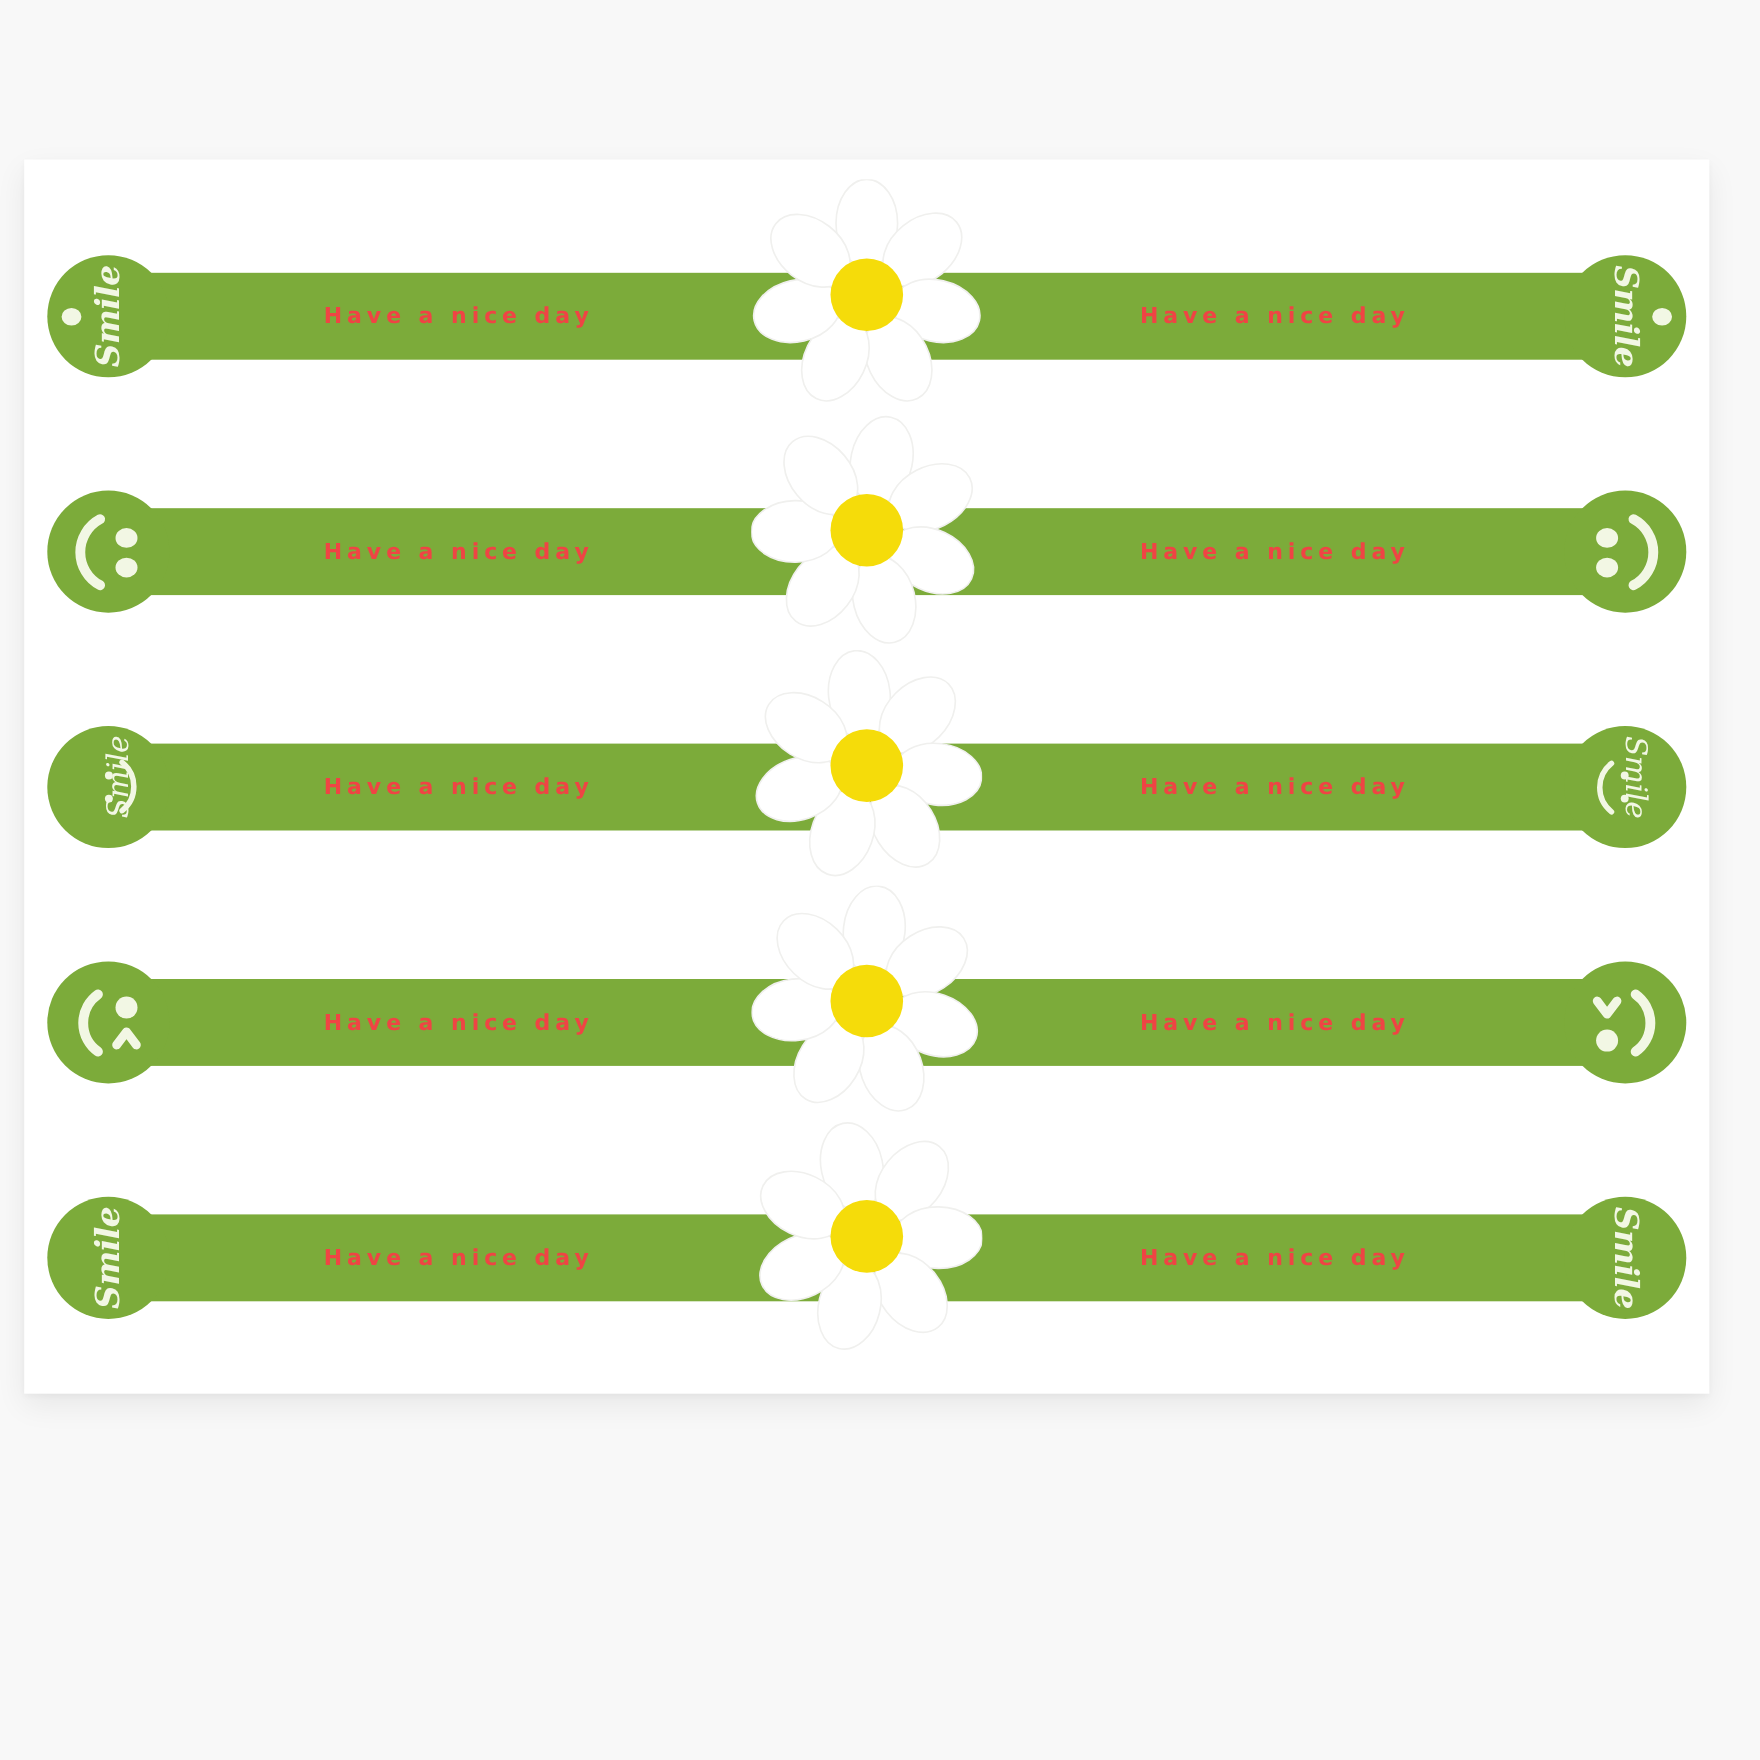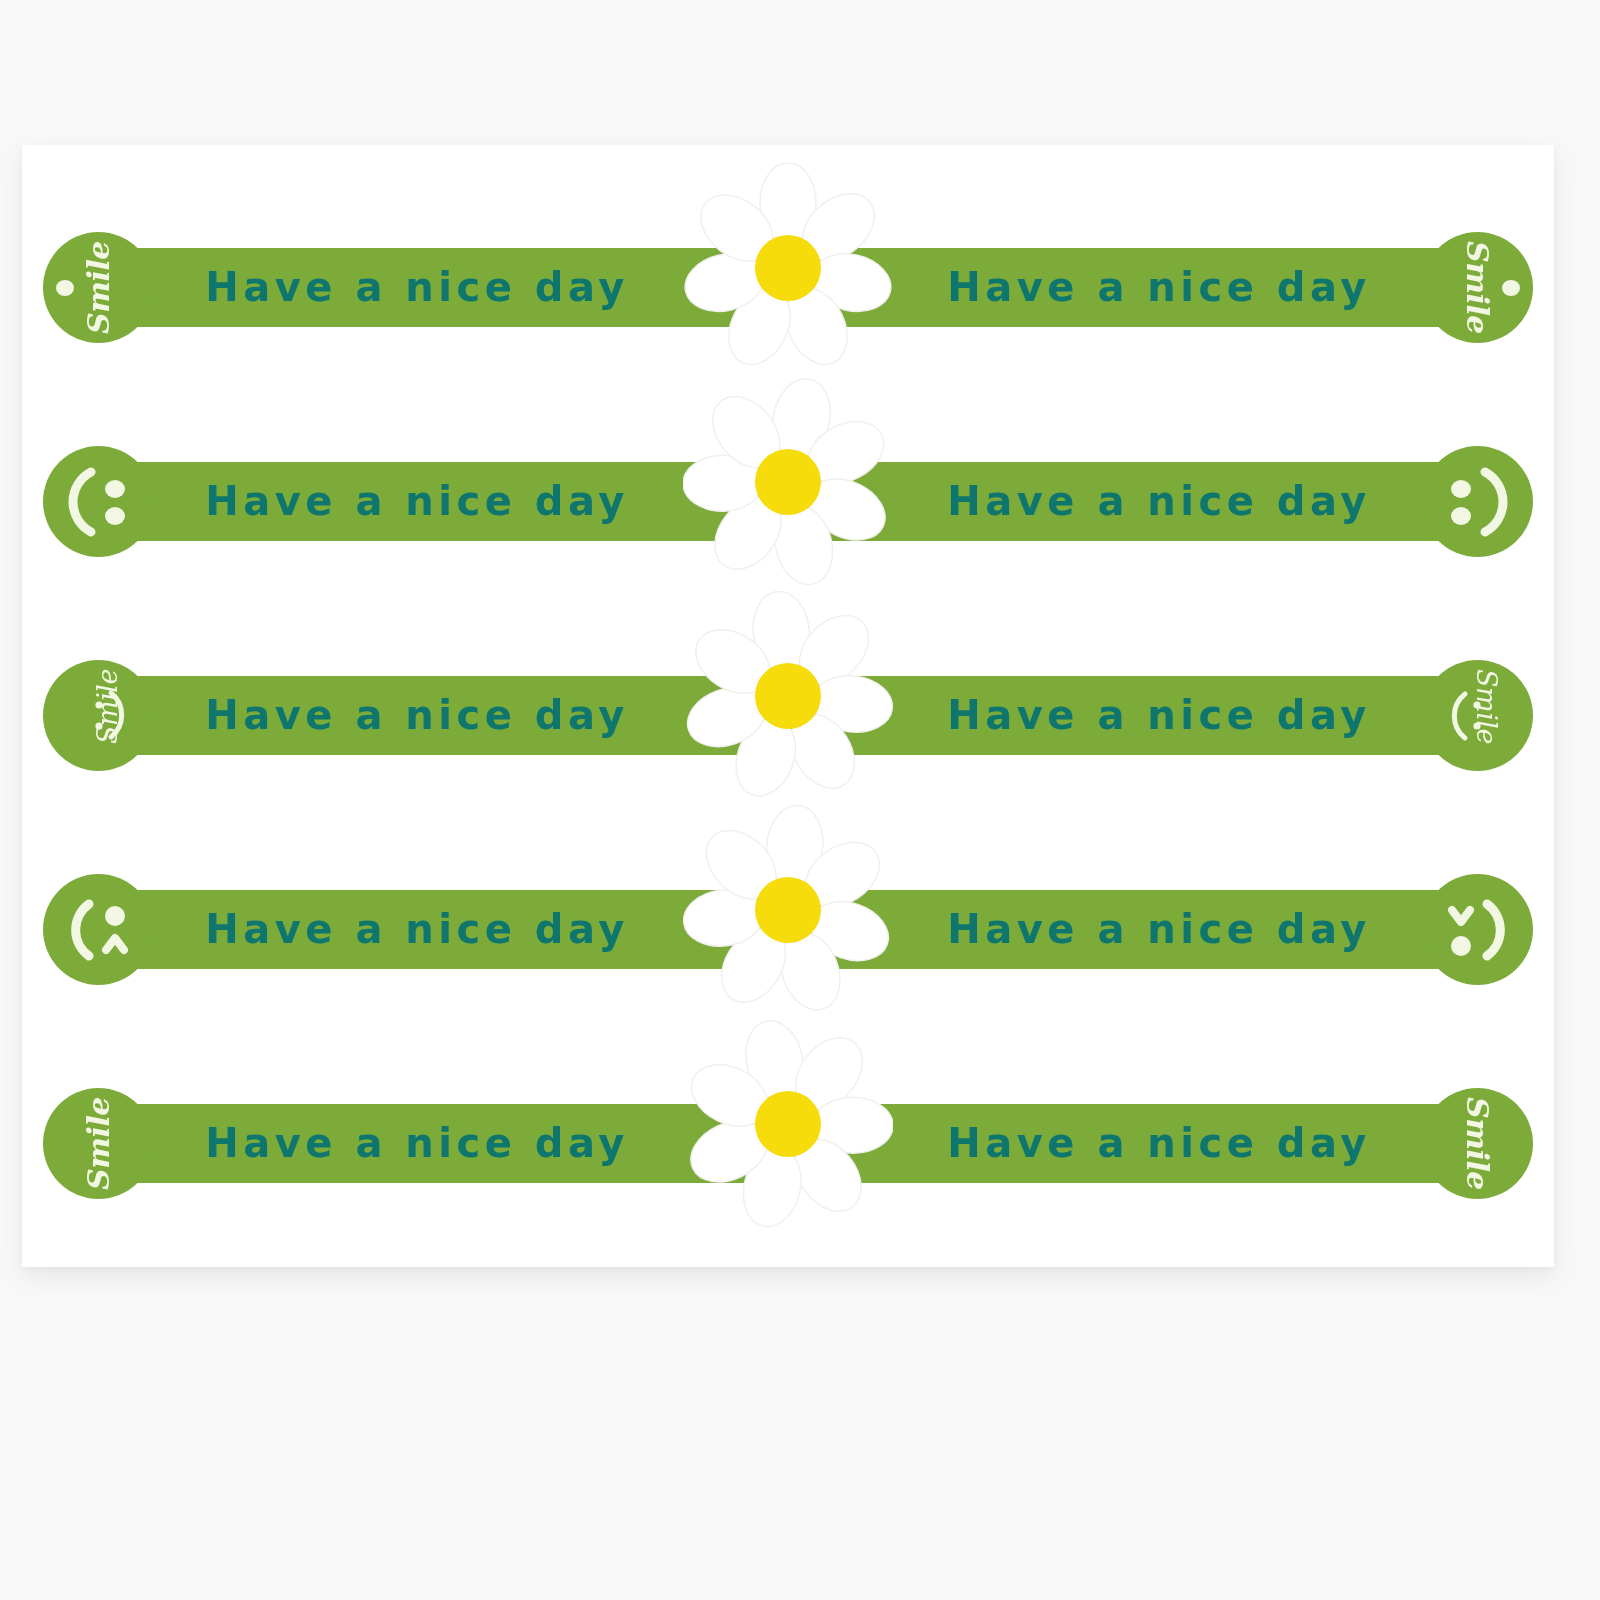--- a/index.html
+++ b/index.html
@@ -77,24 +77,24 @@
   }
   .cap.left  { left: 21px; }
   .cap.right { right: 21px; }
 
   
   .phrase {
     position: absolute;
     top: 45px;
     height: 79px;
     line-height: 79px;
-    color: #0f766e;
+    color: #ef4444;
     font-family: "DejaVu Sans", sans-serif;
     font-weight: bold;
-    font-size: 40px;
+    font-size: 20px;
     letter-spacing: 4.5px;
     white-space: nowrap;
     text-align: center;
   }
   .phrase.p-left  { left: 160px;  width: 470px; }
   .phrase.p-right { right: 160px; width: 470px; }
 
   
   .flower {
     position: absolute;

